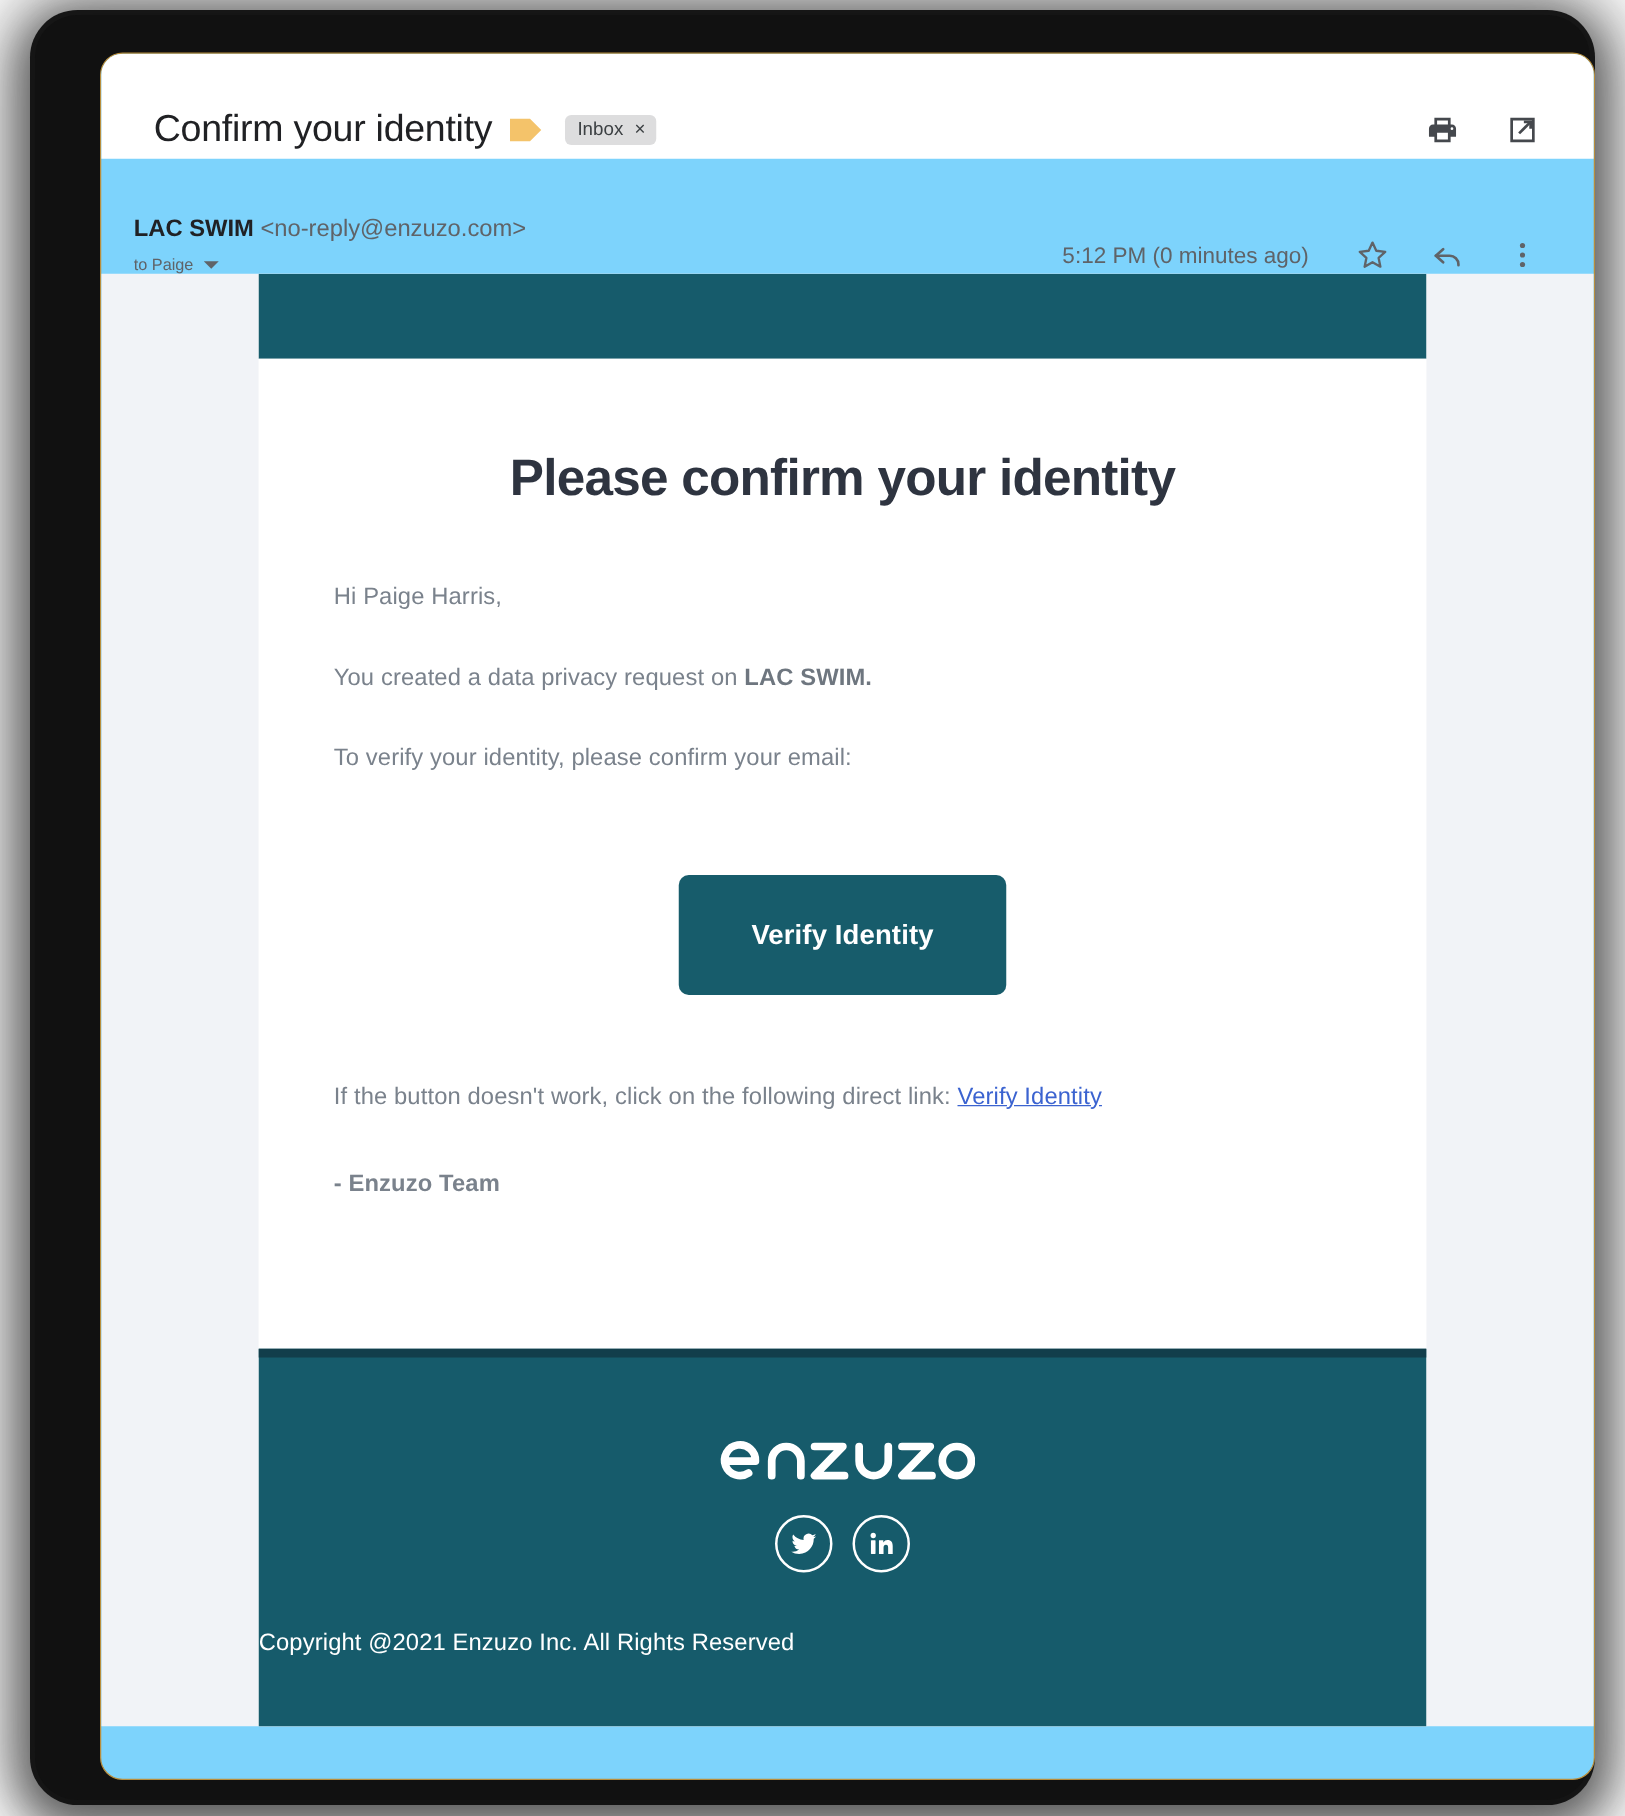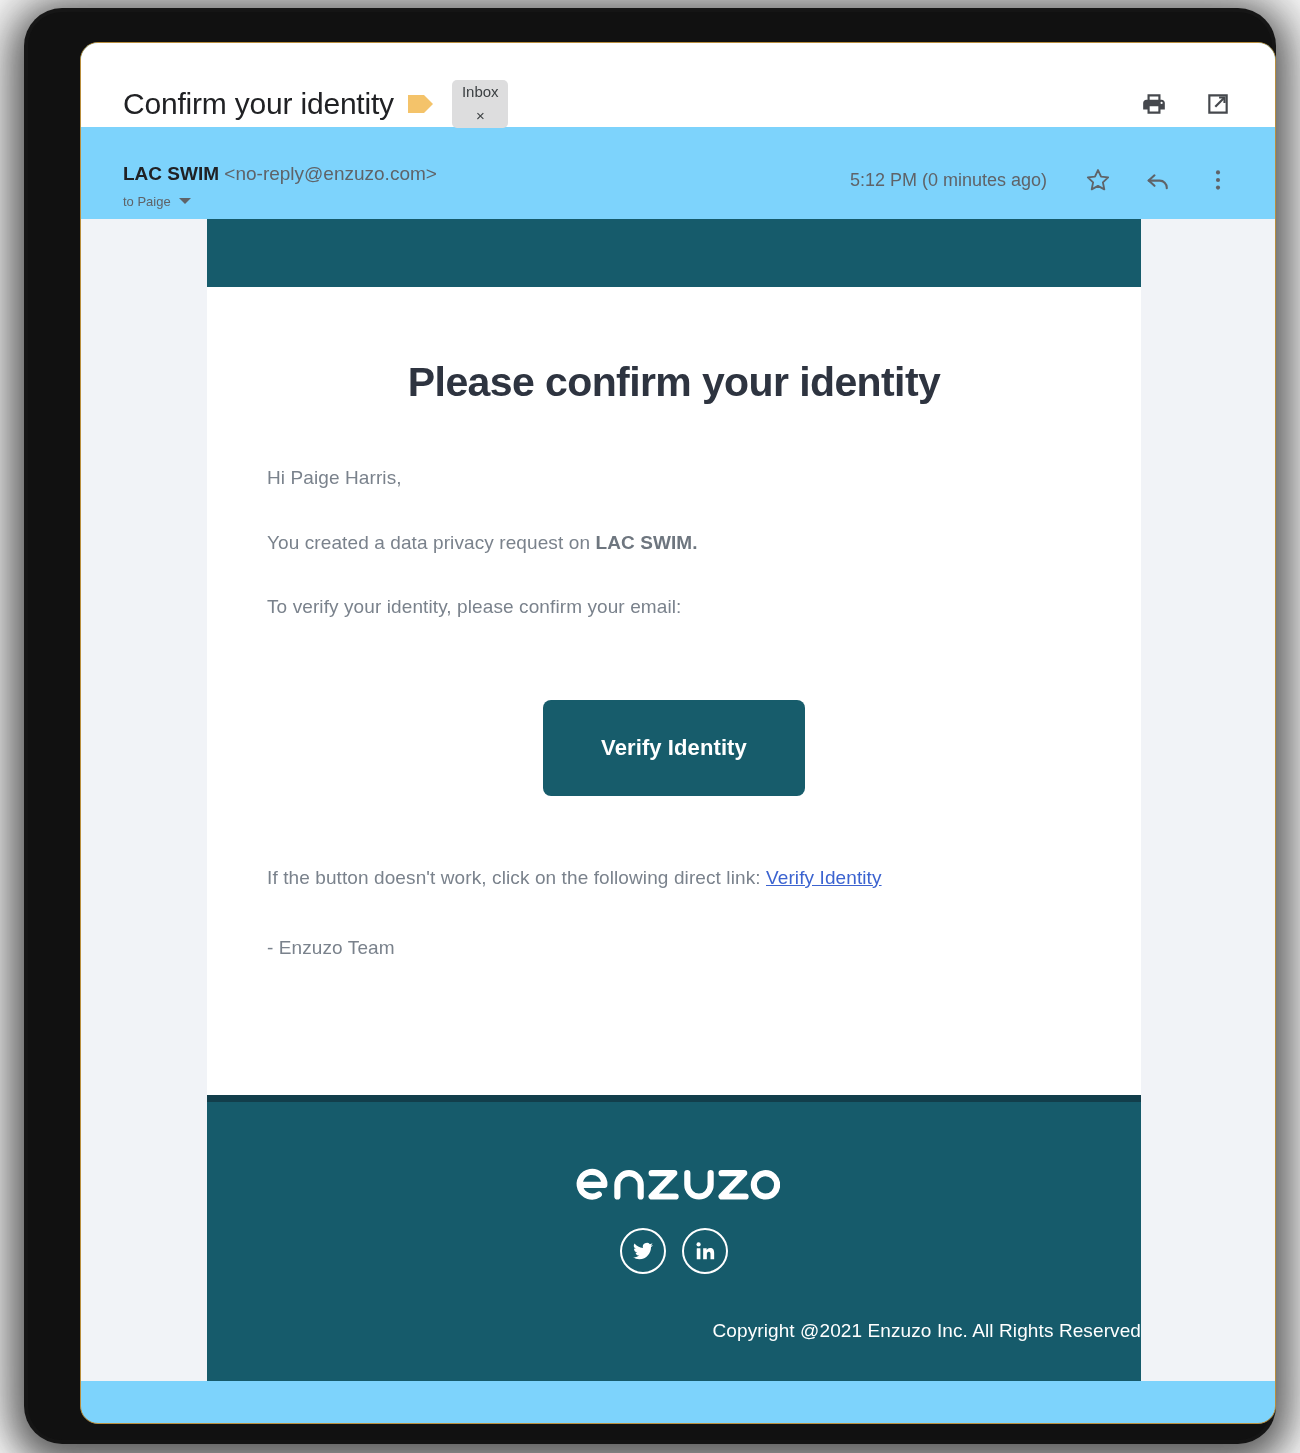--- a/index.html
+++ b/index.html
@@ -79,21 +79,20 @@
     display: inline-flex;
     align-items: center;
     gap: 9px;
     background: #ddddde;
     color: #3c4043;
     font-size: 15px;
     padding: 4px 9px 5px 10px;
     border-radius: 5px;
     line-height: 1;
     margin-left: 4px;
-    flex-direction: column;
   }
   .label-chip .chip-x {
     font-size: 15px;
     color: #3c4043;
     line-height: 1;
   }
 
   .header-actions {
     margin-left: auto;
     display: flex;
@@ -105,22 +104,22 @@
     height: 30px;
     display: flex;
     align-items: center;
     justify-content: center;
     color: #45484d;
   }
 
   
   .sender-row {
     display: flex;
-    align-items: flex-start;
-    padding: 36px 42px 0 42px;
+    align-items: flex-end;
+    padding: 36px 42px 0 26px;
     height: 92px;
   }
   .sender-left { display: flex; flex-direction: column; gap: 8px; }
   .sender-line {
     font-size: 19px;
     color: #5f6368;
     white-space: nowrap;
     line-height: 1.2;
   }
   .sender-name {
@@ -224,30 +223,30 @@
     border: none;
     cursor: pointer;
     font-family: "Liberation Sans", sans-serif;
   }
 
   .para-link {
     color: #3b63d0;
     text-decoration: underline;
   }
 
-  .sign-off { margin-top: 42px; margin-bottom: 16px; }
+  .sign-off { margin-top: 42px; margin-bottom: 0; font-weight: bold; }
 
   .body-spacer { height: 116px; }
 
   
   .email-footer {
     background: #165b6b;
     border-top: 7px solid #123e4b;
     padding: 52px 0 64px 0;
-    text-align: right;
+    text-align: left;
   }
 
   .logo {
     display: block;
     margin: 0 auto 26px auto;
     height: 48px;
   }
 
   .socials {
     display: flex;

